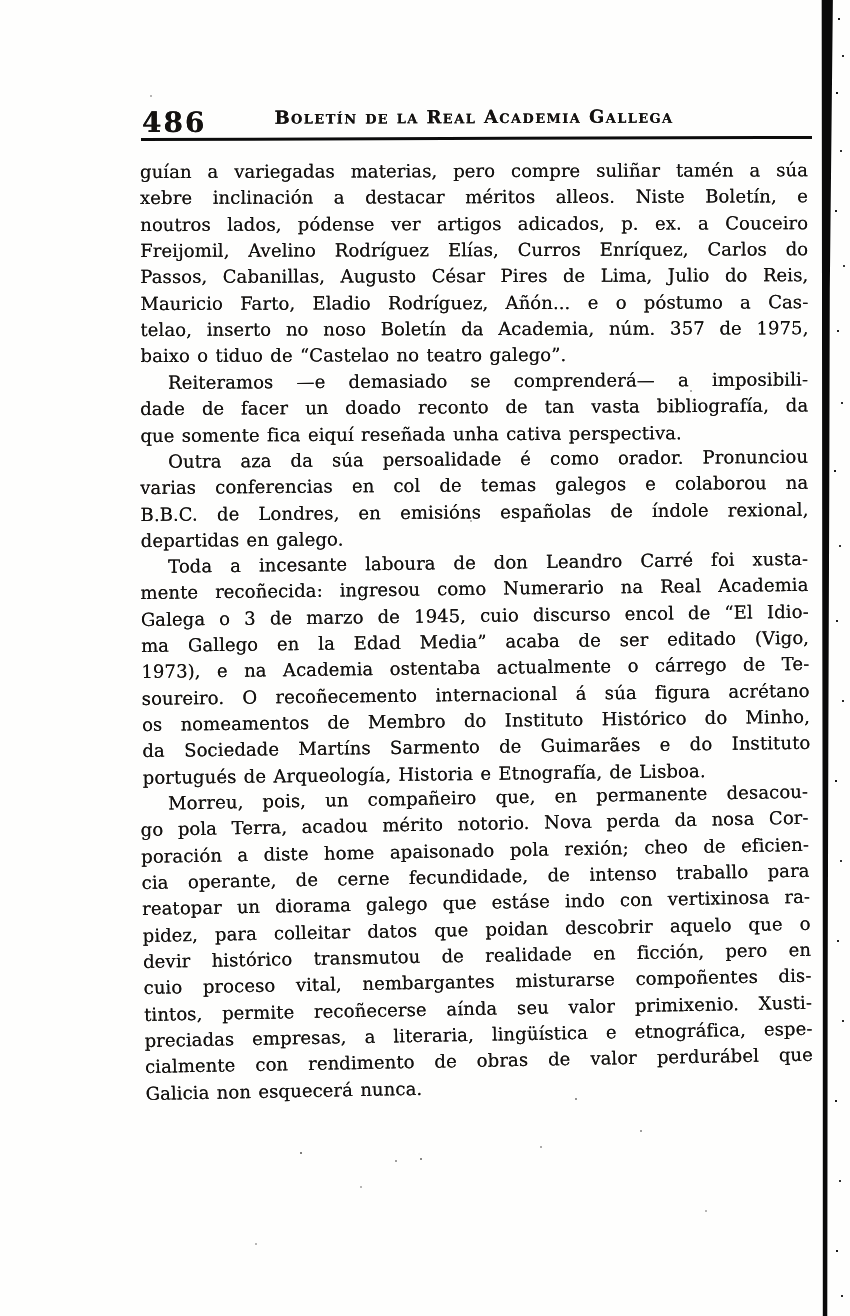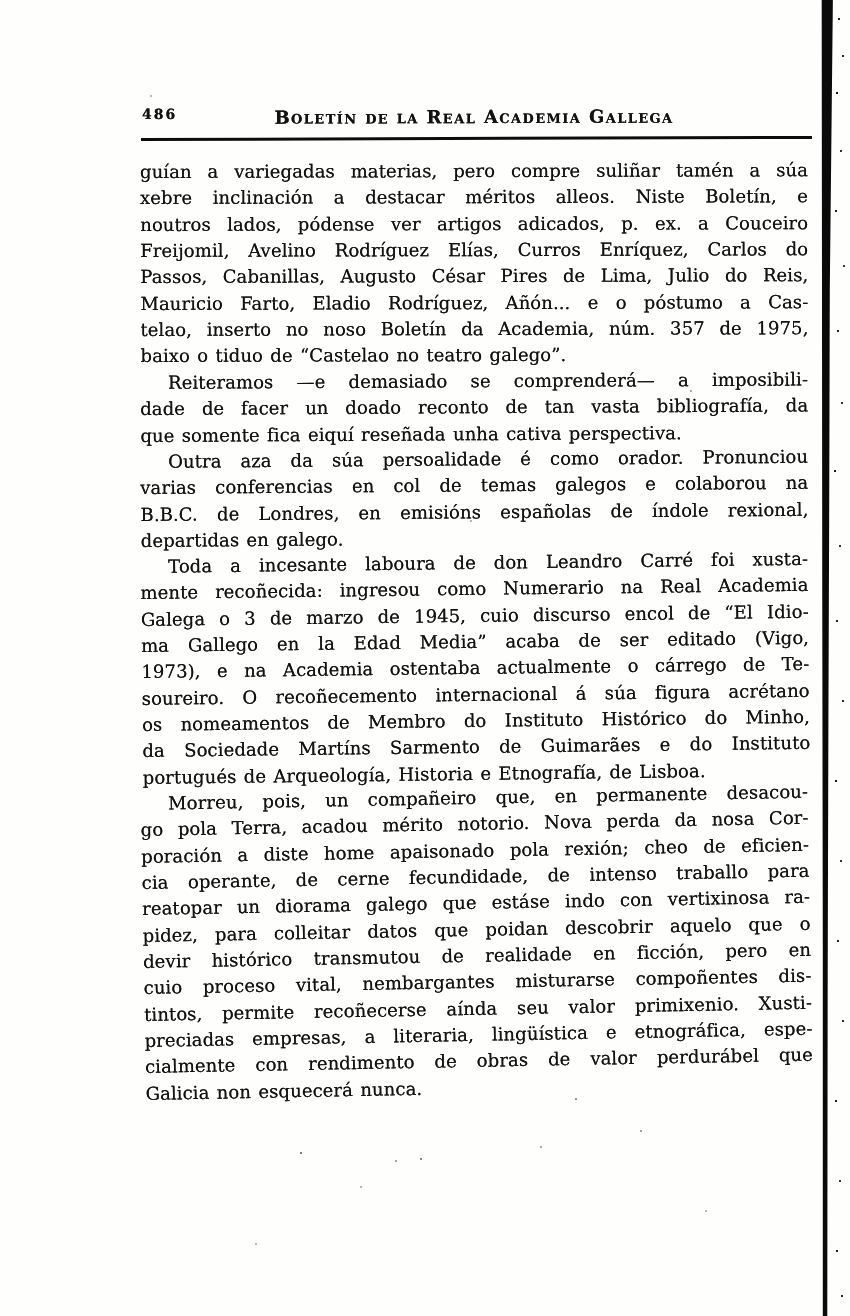--- a/index.html
+++ b/index.html
@@ -23,21 +23,21 @@
     top: 106px;
     width: 668px;
     height: 26px;
     transform: rotate(-0.15deg);
     transform-origin: 0 50%;
   }
   .page-number {
     position: absolute;
     left: 2px;
     top: 0;
-    font-size: 14px;
+    font-size: 28px;
     font-weight: bold;
     letter-spacing: 2px;
     text-shadow: 0 0 0.6px rgba(10,10,10,0.9);
   }
   .journal-title {
     position: absolute;
     left: 0;
     right: 0;
     top: 1px;
     text-align: center;

